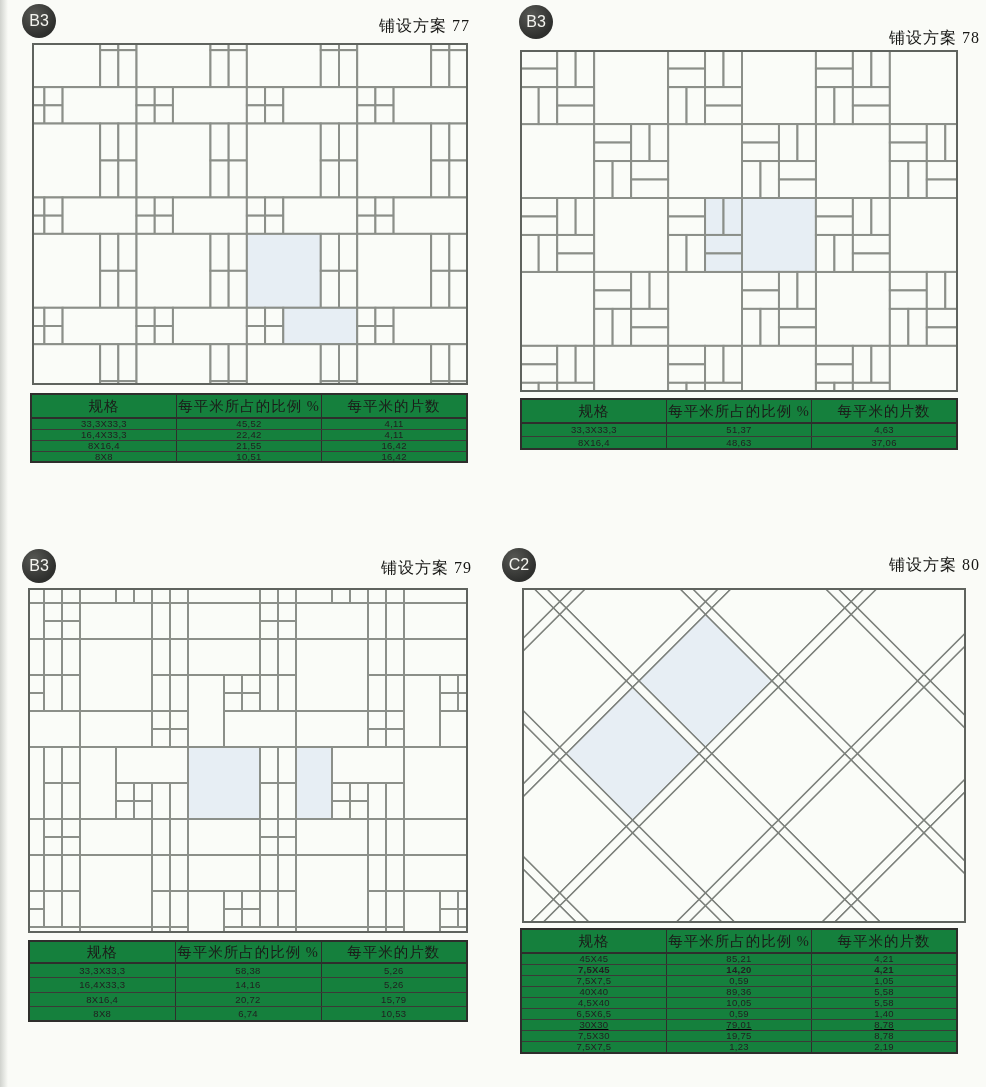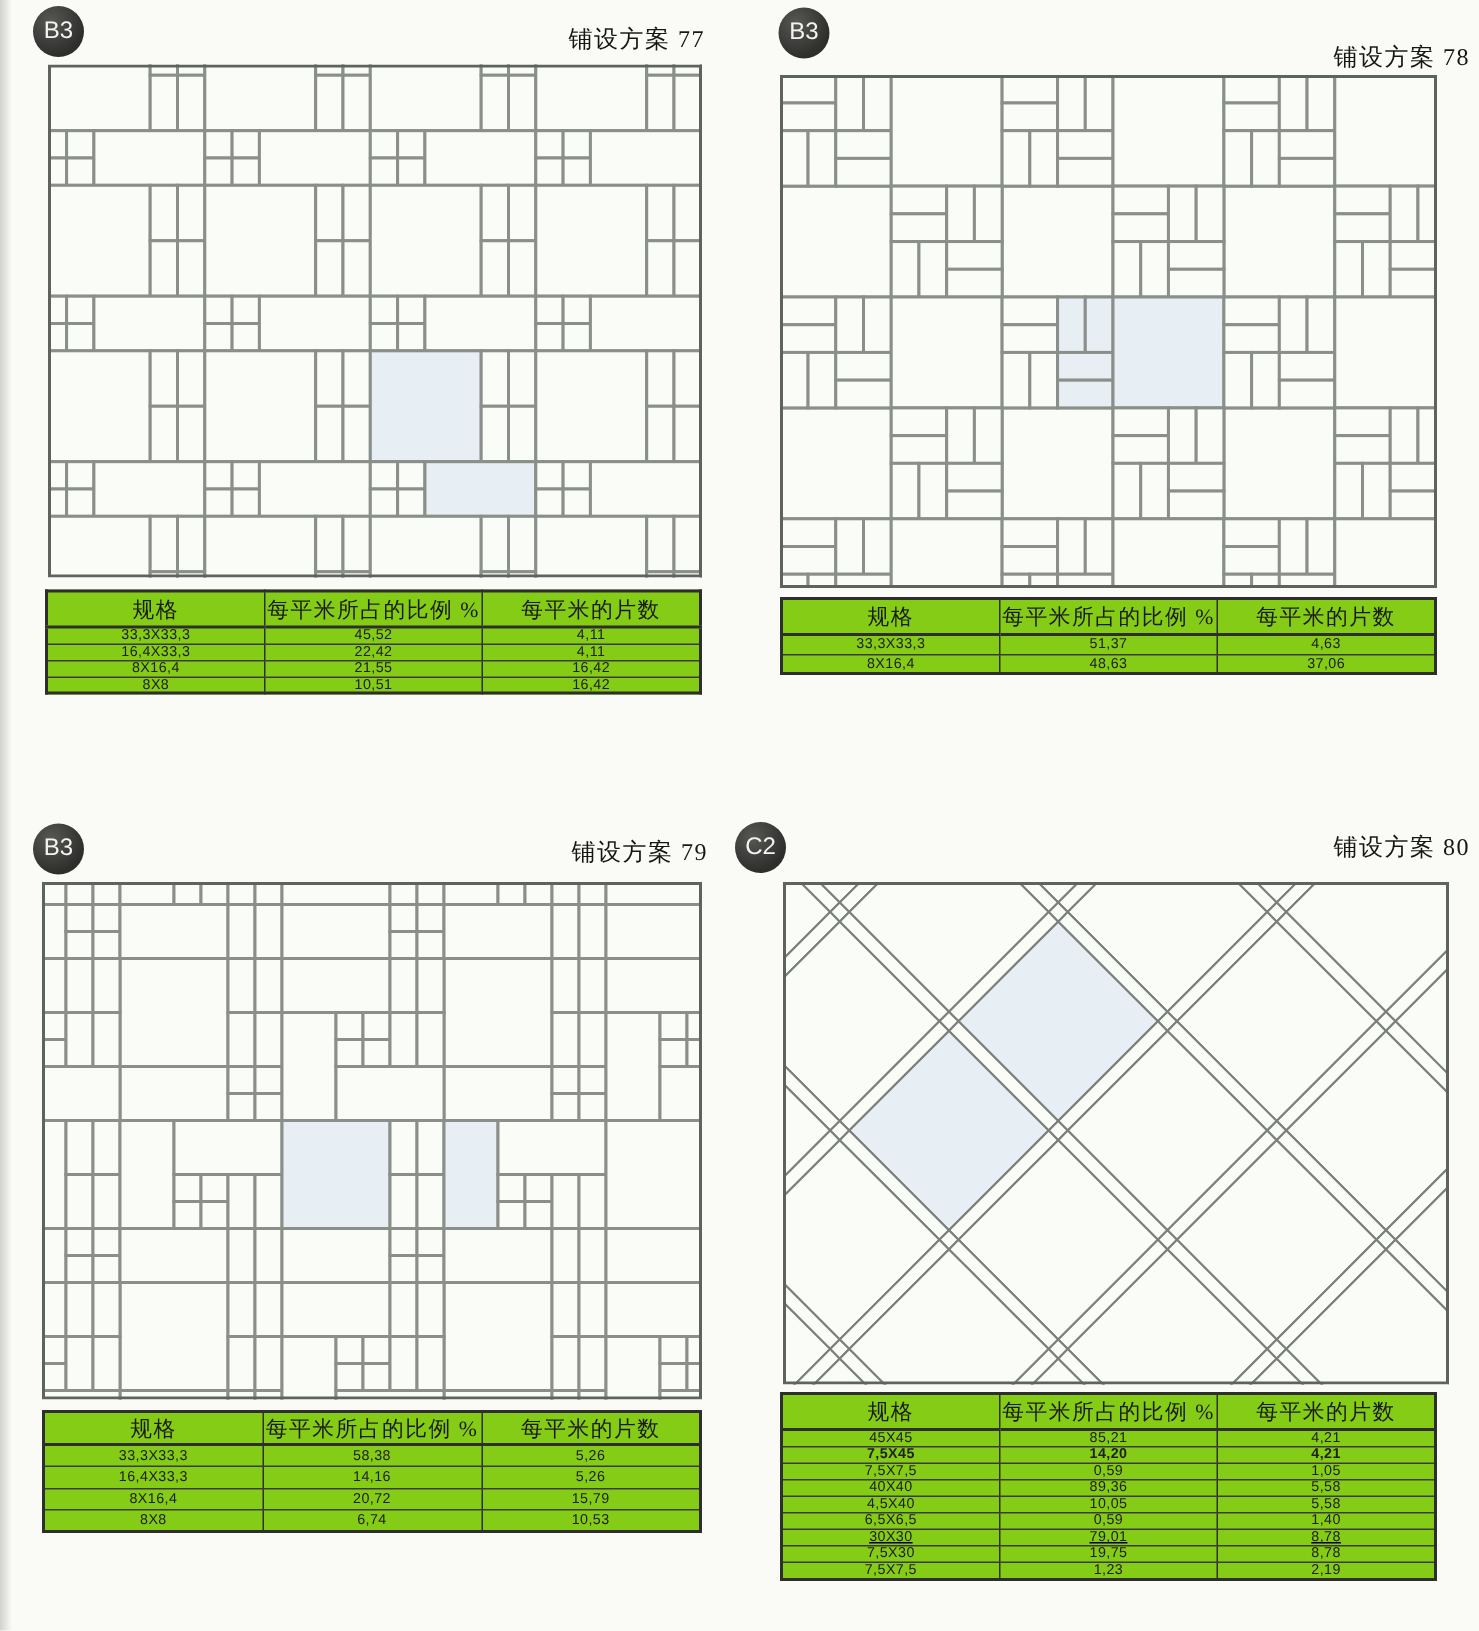--- a/index.html
+++ b/index.html
@@ -20,21 +20,21 @@
     color:#f4f4ef;text-align:center;line-height:34px;
     font-size:16px;font-family:Liberation Sans, sans-serif;
   }
   .title{
     position:absolute;margin:0;text-align:right;
     font-size:16px;font-weight:normal;color:#161614;letter-spacing:1px;
   }
   svg.diagram{position:absolute;display:block;}
   table.spec{
     position:absolute;border-collapse:collapse;table-layout:fixed;
-    background:#84cc16;
+    background:#15803d;
     border:2px solid #2e2e2c;
   }
   table.spec th{
     border:1.6px solid #2e2e2c;border-bottom-width:2px;
     font-weight:normal;font-size:14.5px;color:#1b1b19;
     font-family:"Liberation Serif", serif;letter-spacing:1px;
     padding:0;
   }
   table.spec td{
     border:1px solid #3a3a37;border-left:1.6px solid #2e2e2c;border-right:1.6px solid #2e2e2c;
@@ -913,21 +913,21 @@
         <tr style="height: 14.5px;">
           <td>8X8</td>
           <td>6,74</td>
           <td>10,53</td>
         </tr>
       </tbody>
     </table>
 </section>
 
 <section class="panel">
-  <div class="badge" style="left:490px;top:548px;">C2</div>
+  <div class="badge" style="left:502px;top:548px;">C2</div>
   <h2 class="title" style="left:520px;top:555px;width:460px;">铺设方案 80</h2>
   <svg class="diagram" id="diagram-3" style="left:522px;top:588px;" width="444" height="335" viewBox="0 0 444 335">
       <defs>
         <clipPath id="clip3">
           <rect x="0" y="0" width="444" height="335" fill="#fff"></rect>
         </clipPath>
       </defs>
       <g clip-path="url(#clip3)">
         <rect x="0" y="0" width="444" height="335" fill="#fafcf8"></rect>
         <g transform="rotate(45 222 167.5)">

